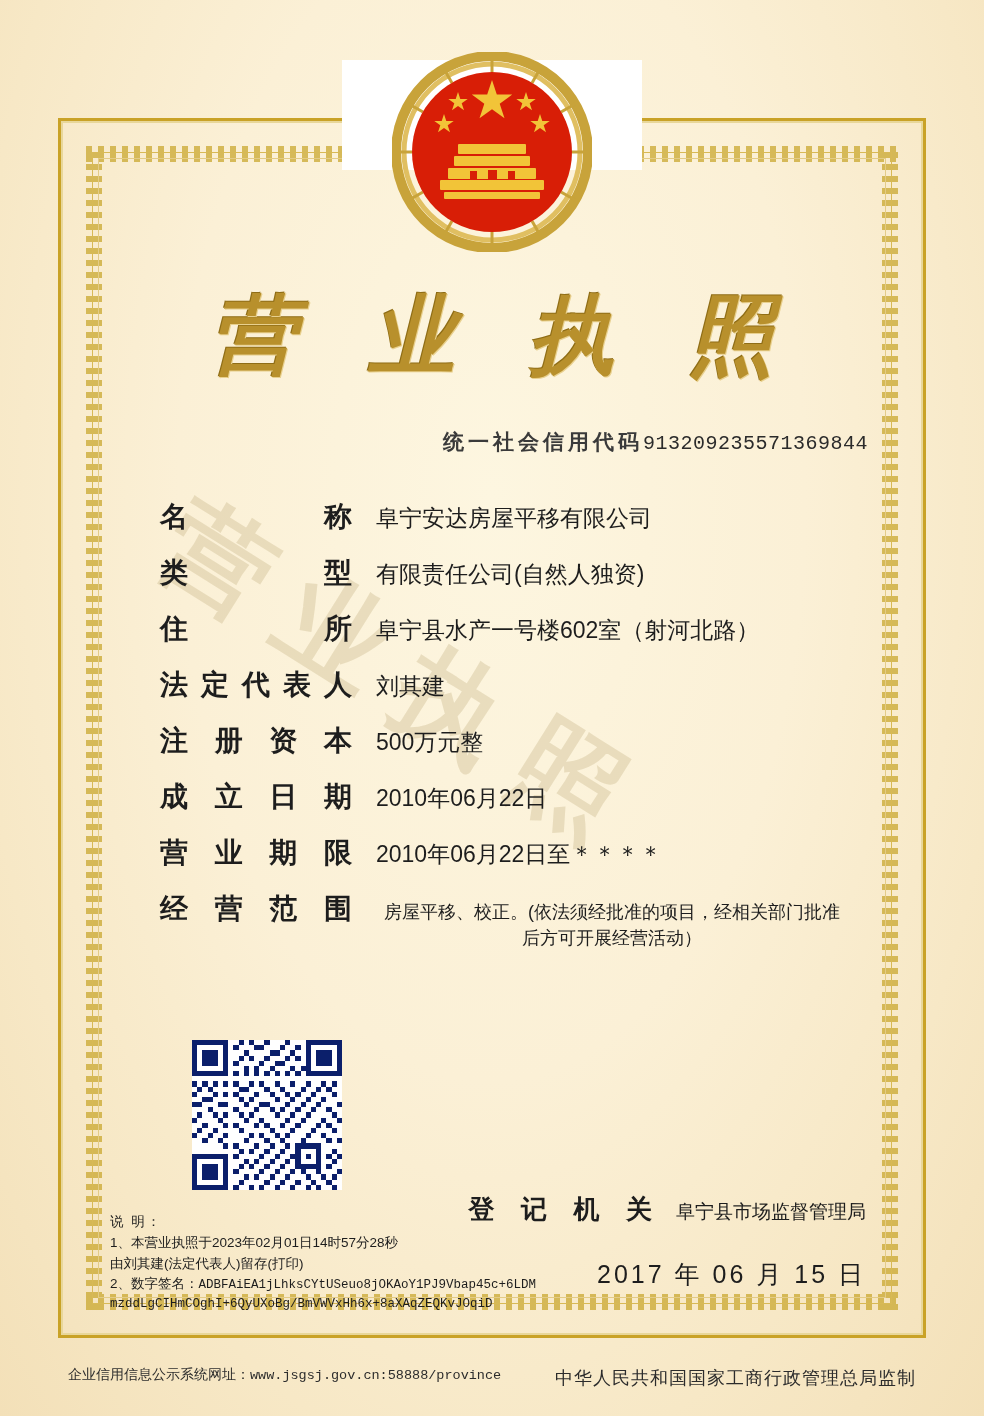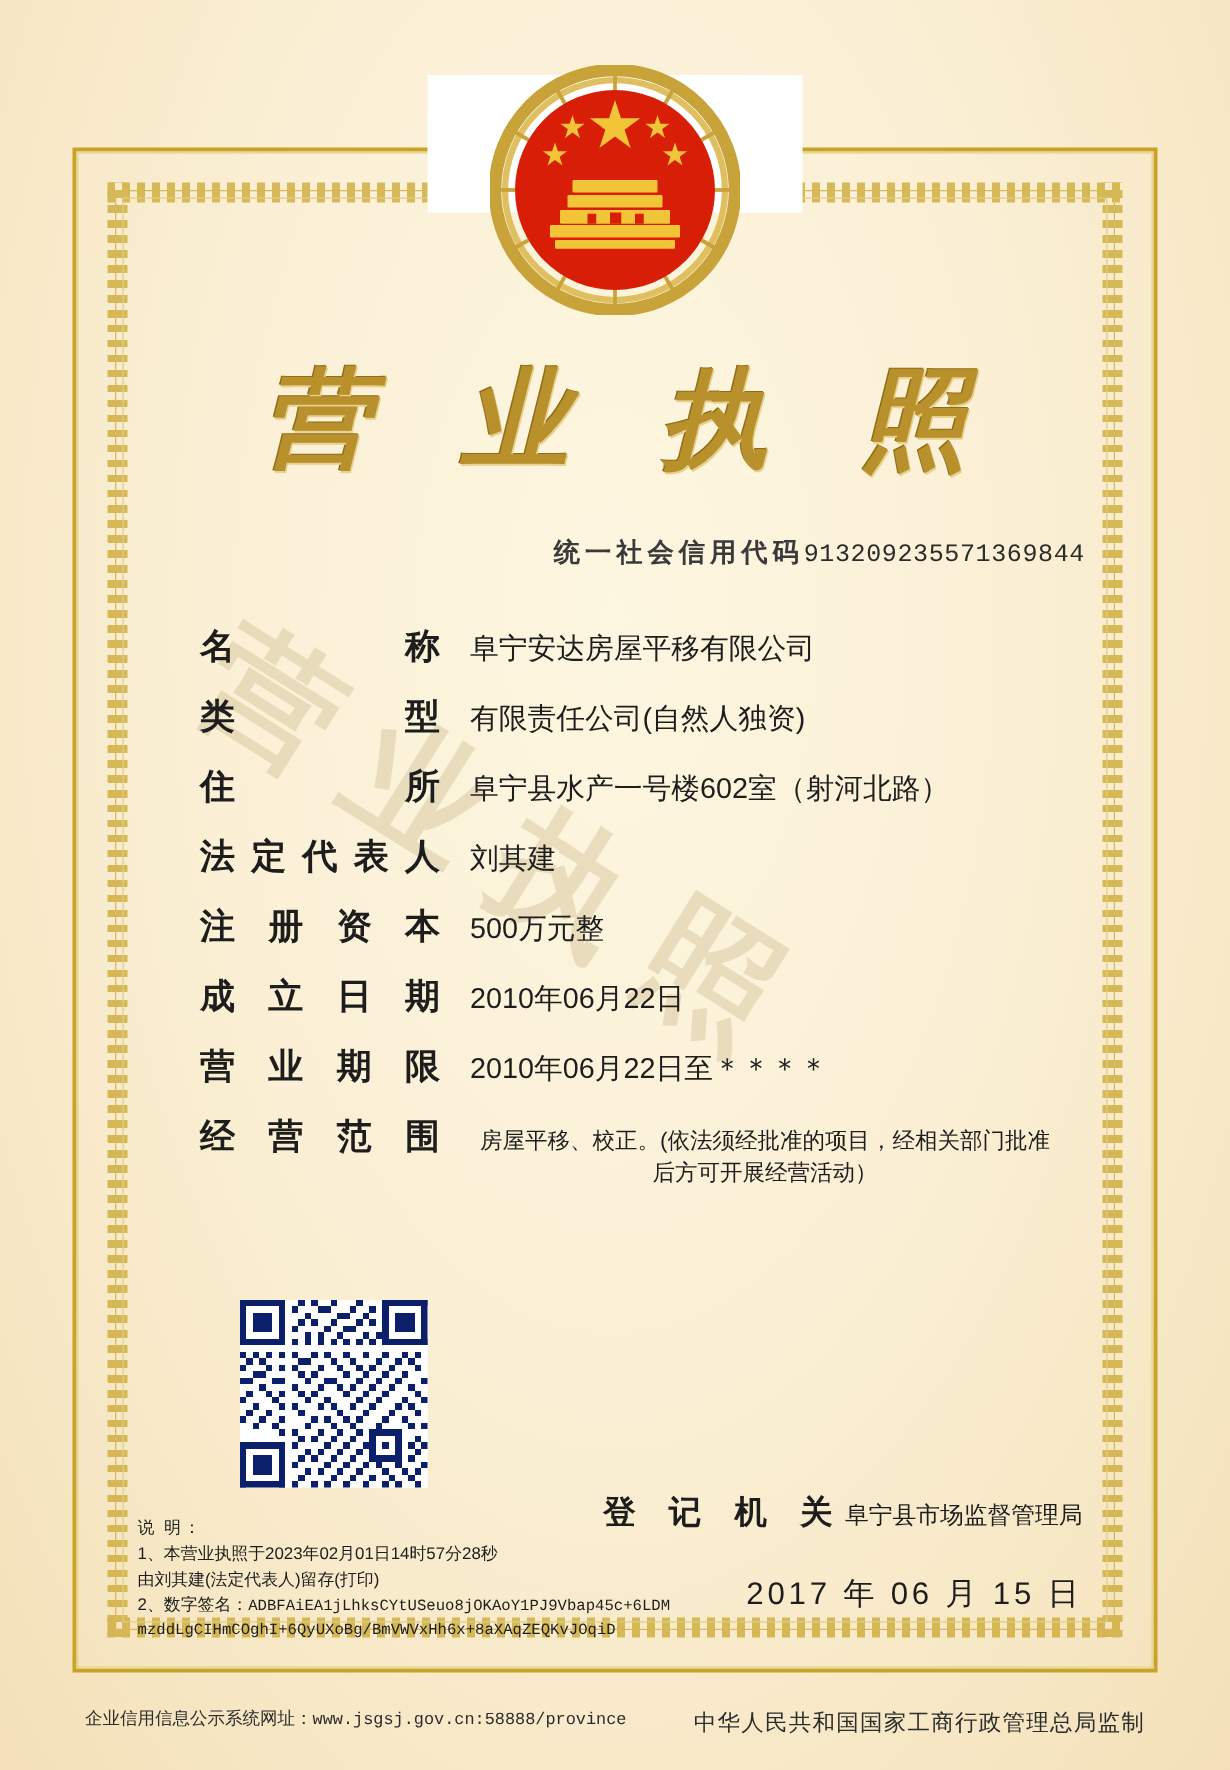--- a/index.html
+++ b/index.html
@@ -124,21 +124,21 @@
   }
   .notes .n-title{margin-bottom:1px;letter-spacing:2px;}
   .notes .mono{
     font-family:"Liberation Mono","DejaVu Sans Mono",monospace;
     font-size:12.5px;letter-spacing:0;
   }
   
   .registrar{
     position:absolute;right:118px;top:1192px;z-index:5;text-align:left;
   }
-  .reg-row{display:flex;align-items:baseline;}
+  .reg-row{display:flex;align-items:baseline;gap:14px;}
   .reg-label{font-size:26px;font-weight:bold;letter-spacing:10px;color:#1d1d1d;}
   .reg-value{font-size:19px;color:#1d1d1d;font-family:"Liberation Sans","DejaVu Sans",sans-serif;}
   .reg-date{
     margin-top:31px;text-align:right;font-size:25px;color:#1d1d1d;letter-spacing:3px;
     font-family:"Liberation Sans","DejaVu Sans",sans-serif;
   }
   
   .footer{
     position:absolute;left:0;right:0;bottom:26px;z-index:6;
     display:flex;justify-content:space-between;

